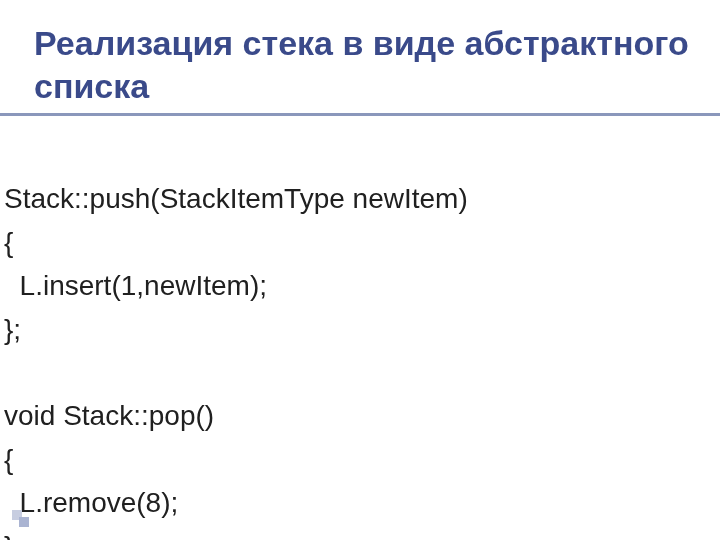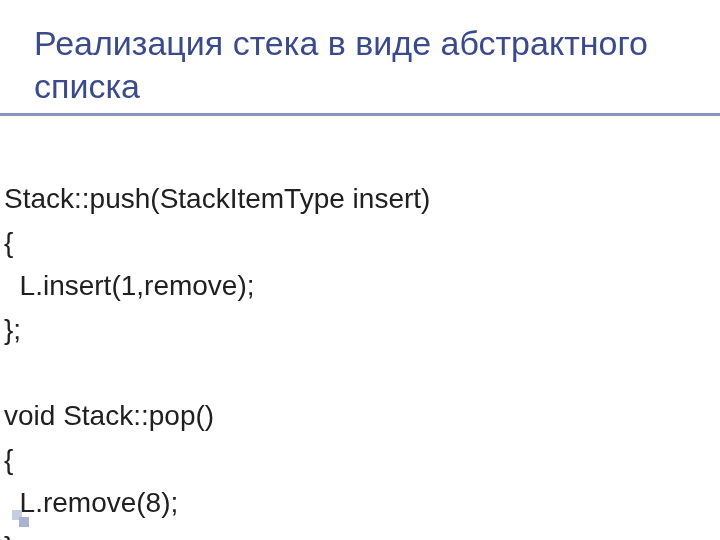--- a/index.html
+++ b/index.html
@@ -16,21 +16,21 @@
     width: 720px;
     height: 540px;
     box-sizing: border-box;
     padding: 22px 20px 20px 34px;
   }
   .title {
     color: #3a4a8a;
     font-size: 34px;
     line-height: 1.25;
     margin: 0 0 6px 0;
-    font-weight: 400;
+    font-weight: 700;
   }
   .ruleWrap {
     margin-left: -34px;
     margin-right: -20px;
   }
   .ruleWrap .bar {
     height: 3px;
     background: #8a97bb;
     width: 100%;
   }
@@ -64,23 +64,23 @@
 <body>
 
 <div class="slide">
   <h1 class="title">Реализация стека в виде абстрактного списка</h1>
   <div class="ruleWrap">
       <div class="bar"></div>
     </div>
 
   <div class="content">
     <div class="code">
-<span>Stack::push(StackItemType insert)</span>
+<span>Stack::push(StackItemType newItem)</span>
 <span>{</span>
-<span>  L.insert(1,remove);</span>
+<span>  L.insert(1,newItem);</span>
 <span>};</span>
 <span></span>
 <span>void Stack::pop()</span>
 <span>{</span>
 <span>  L.remove(8);</span>
 <span>}</span>
     </div>
   </div>
 
   <div class="accent">

